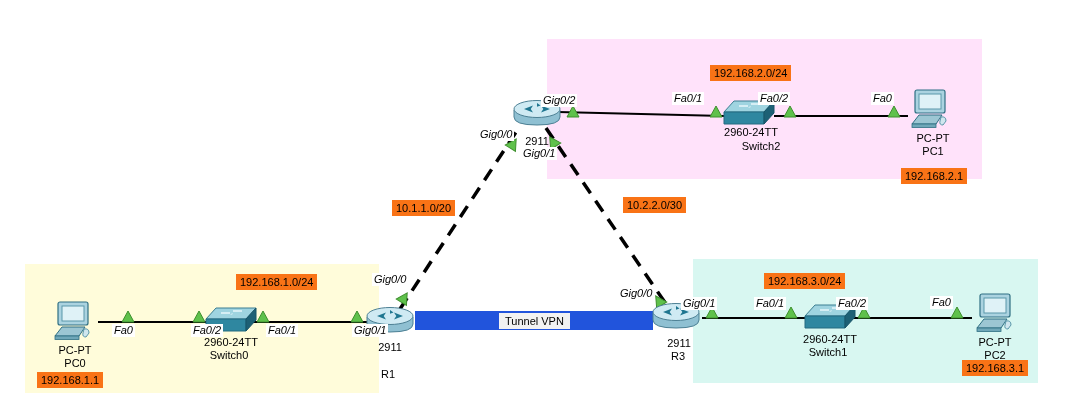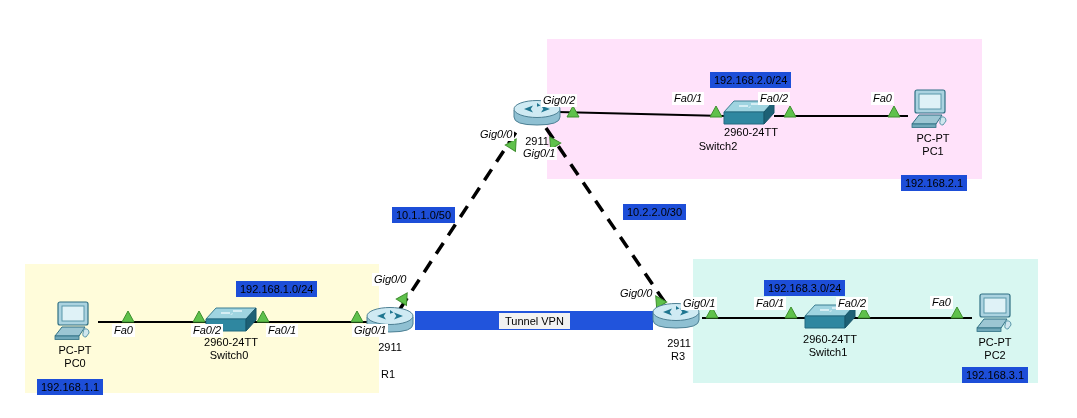--- a/index.html
+++ b/index.html
@@ -13,22 +13,22 @@
   .dev-icon{position:absolute;z-index:3;}
   .dlabel{
     position:absolute;z-index:3;transform:translateX(-50%);
     font-size:11px;line-height:12px;white-space:nowrap;text-align:center;
   }
   .plabel{
     position:absolute;z-index:4;background:#ffffff;
     font-size:11px;line-height:13px;padding:0 2px;white-space:nowrap;font-style:italic;
   }
   .note{
-    position:absolute;z-index:4;background:#1d4ed8;
-    font-size:11px;line-height:14px;padding:1px 4px;white-space:nowrap;margin-top:7px;
+    position:absolute;z-index:4;background:#f97316;
+    font-size:11px;line-height:14px;padding:1px 4px;white-space:nowrap;
   }
   .tunnel-label{
     position:absolute;z-index:4;background:#f2f2f2;
     font-size:11px;line-height:14px;padding:1px 6px;white-space:nowrap;text-align:right;
   }
 </style>
 </head>
 <body>
 
 <div class="canvas">
@@ -124,21 +124,21 @@
     </svg>
 
   <div class="dlabel" style="left:75px;top:344px">PC-PT</div>
   <div class="dlabel" style="left:75px;top:357px">PC0</div>
   <div class="dlabel" style="left:231px;top:336px">2960-24TT</div>
   <div class="dlabel" style="left:229px;top:349px">Switch0</div>
   <div class="dlabel" style="left:390px;top:341px">2911</div>
   <div class="dlabel" style="left:388px;top:368px">R1</div>
   <div class="dlabel" style="left:537px;top:135px">2911</div>
   <div class="dlabel" style="left:751px;top:126px">2960-24TT</div>
-  <div class="dlabel" style="left:718px;top:140px">Switch2</div>
+  <div class="dlabel" style="left:761px;top:140px">Switch2</div>
   <div class="dlabel" style="left:933px;top:132px">PC-PT</div>
   <div class="dlabel" style="left:933px;top:145px">PC1</div>
   <div class="dlabel" style="left:679px;top:337px">2911</div>
   <div class="dlabel" style="left:678px;top:350px">R3</div>
   <div class="dlabel" style="left:830px;top:333px">2960-24TT</div>
   <div class="dlabel" style="left:828px;top:346px">Switch1</div>
   <div class="dlabel" style="left:995px;top:336px">PC-PT</div>
   <div class="dlabel" style="left:995px;top:349px">PC2</div>
 
   <div class="plabel" style="left:112px;top:324px">Fa0</div>
@@ -154,21 +154,21 @@
   <div class="plabel" style="left:871px;top:92px">Fa0</div>
   <div class="plabel" style="left:618px;top:287px">Gig0/0</div>
   <div class="plabel" style="left:681px;top:297px">Gig0/1</div>
   <div class="plabel" style="left:754px;top:297px">Fa0/1</div>
   <div class="plabel" style="left:836px;top:297px">Fa0/2</div>
   <div class="plabel" style="left:930px;top:296px">Fa0</div>
 
   <div class="note" style="left:236px;top:274px">192.168.1.0/24</div>
   <div class="note" style="left:710px;top:65px">192.168.2.0/24</div>
   <div class="note" style="left:764px;top:273px">192.168.3.0/24</div>
-  <div class="note" style="left:392px;top:200px">10.1.1.0/50</div>
+  <div class="note" style="left:392px;top:200px">10.1.1.0/20</div>
   <div class="note" style="left:623px;top:197px">10.2.2.0/30</div>
   <div class="note" style="left:37px;top:372px">192.168.1.1</div>
   <div class="note" style="left:901px;top:168px">192.168.2.1</div>
   <div class="note" style="left:962px;top:360px">192.168.3.1</div>
 
   <div class="tunnel-label" style="left:499px;top:313px">Tunnel VPN</div>
 
 </div>
 
 </body></html>

